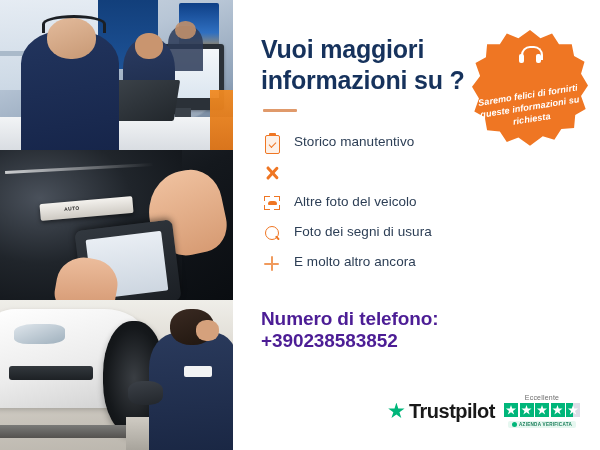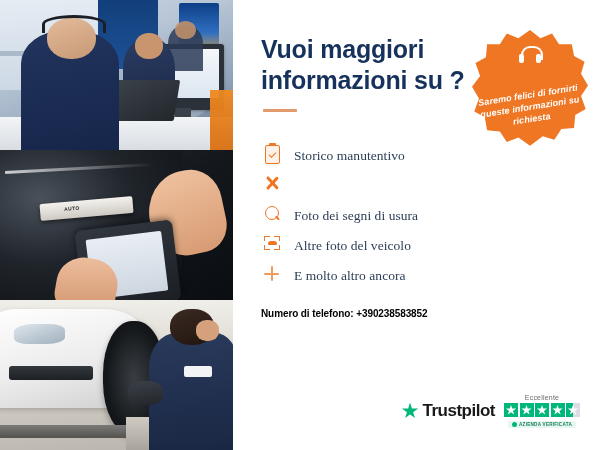--- a/index.html
+++ b/index.html
@@ -124,21 +124,21 @@
       border:2.6px solid #fff;border-bottom:none;border-radius:9px 9px 0 0;}
   .badge .hset .ec{position:absolute;top:8px;width:5px;height:9px;background:#fff;border-radius:2px;}
   .badge .hset .ec.l{left:0;}
   .badge .hset .ec.r{right:0;}
   .badge .btxt{position:absolute;left:50%;top:60px;transform:translate(-50%,0) rotate(-9deg);
       width:104px;text-align:center;color:#fff;font-size:9px;line-height:1.32;
       font-weight:bold;font-style:italic;letter-spacing:.1px;}
 
   
   .list{margin:22px 0 0 0;padding:0;list-style:none;}
-  .item{display:flex;align-items:flex-end;height:30px;font-family:Liberation Serif, serif;}
+  .item{display:flex;align-items:flex-start;height:30px;}
   .item .ic{width:24px;height:20px;flex:0 0 24px;position:relative;margin-right:9px;}
   .item .lbl{color:#2c3e55;font-size:13.5px;letter-spacing:.05px;}
 
   
   .i-clip{position:absolute;left:4px;top:1px;width:13px;height:17px;
       border:1.6px solid #ef7623;border-radius:2px;background:#fdf1e8;}
   .i-clip:before{content:"";position:absolute;left:3px;top:-3px;width:7px;height:3px;
       background:#ef7623;border-radius:1px;}
   .i-clip:after{content:"";position:absolute;left:3px;top:6px;width:6px;height:3px;
       border-left:1.8px solid #ef7623;border-bottom:1.8px solid #ef7623;transform:rotate(-45deg);}
@@ -162,29 +162,29 @@
   .i-frame i.br{right:0;bottom:0;border-left:none;border-top:none;}
   .i-frame b{position:absolute;left:3.5px;top:5px;width:9px;height:4px;
       background:#ef7623;border-radius:3px 3px 1px 1px;}
   
   .i-plus{position:absolute;left:3px;top:2px;width:15px;height:15px;}
   .i-plus span{position:absolute;background:#f09a5c;border-radius:1px;}
   .i-plus span.h{left:0;top:6.5px;width:15px;height:2px;}
   .i-plus span.v{left:6.5px;top:0;width:2px;height:15px;}
 
   
-  .phone{margin-top:24px;color:#000000;font-size:10px;font-weight:bold;letter-spacing:-.1px;}
+  .phone{margin-top:24px;color:#4c1d95;font-size:19px;font-weight:bold;letter-spacing:-.1px;}
   .sub{margin-top:9px;color:#3b4a5e;font-size:11.5px;line-height:1.6;}
 
   
   .tp{position:absolute;right:20px;bottom:22px;display:flex;align-items:center;gap:9px;}
   .tp-logo{display:flex;align-items:center;gap:4px;}
   .tp-star{width:17px;height:17px;background:#00b67a;
       clip-path:polygon(50% 0%,61% 35%,98% 35%,68% 57%,79% 91%,50% 70%,21% 91%,32% 57%,2% 35%,39% 35%);}
-  .tp-name{color:#191919;font-size:17px;font-weight:bold;letter-spacing:-.5px;}
+  .tp-name{color:#191919;font-size:20px;font-weight:bold;letter-spacing:-.5px;}
   .tp-rate{display:flex;flex-direction:column;align-items:center;gap:2px;}
   .tp-ex{color:#6b6b6b;font-size:7px;letter-spacing:.2px;}
   .tp-stars{display:flex;gap:1.5px;}
   .tp-box{width:14px;height:14px;background:#00b67a;position:relative;}
   .tp-box.half{background:#dcdce6;}
   .tp-box.half:before{content:"";position:absolute;left:0;top:0;width:50%;height:100%;background:#00b67a;}
   .tp-box:after{content:"";position:absolute;left:1.5px;top:1.5px;width:11px;height:11px;background:#fff;
       clip-path:polygon(50% 4%,61% 37%,96% 37%,68% 58%,79% 92%,50% 71%,21% 92%,32% 58%,4% 37%,39% 37%);}
   .tp-box.half:after{background:#fff;}
   .tp-ver{margin-top:2px;display:flex;align-items:center;gap:2px;
@@ -272,35 +272,35 @@
       <li class="item">
         <span class="ic">
           <span class="i-tools">
               <span></span>
               <span></span>
             </span>
         </span>
       </li>
       <li class="item">
         <span class="ic">
-            <i class="i-mag"></i>
-          </span>
-        <span class="lbl">Foto dei segni di usura</span>
-      </li>
-      <li class="item">
-        <span class="ic">
           <span class="i-frame">
               <i class="tl"></i>
               <i class="tr"></i>
               <i class="bl"></i>
               <i class="br"></i>
               <b></b>
             </span>
         </span>
         <span class="lbl">Altre foto del veicolo</span>
+      </li>
+      <li class="item">
+        <span class="ic">
+            <i class="i-mag"></i>
+          </span>
+        <span class="lbl">Foto dei segni di usura</span>
       </li>
       <li class="item">
         <span class="ic">
           <span class="i-plus">
               <span class="h"></span>
               <span class="v"></span>
             </span>
         </span>
         <span class="lbl">E molto altro ancora</span>
       </li>

